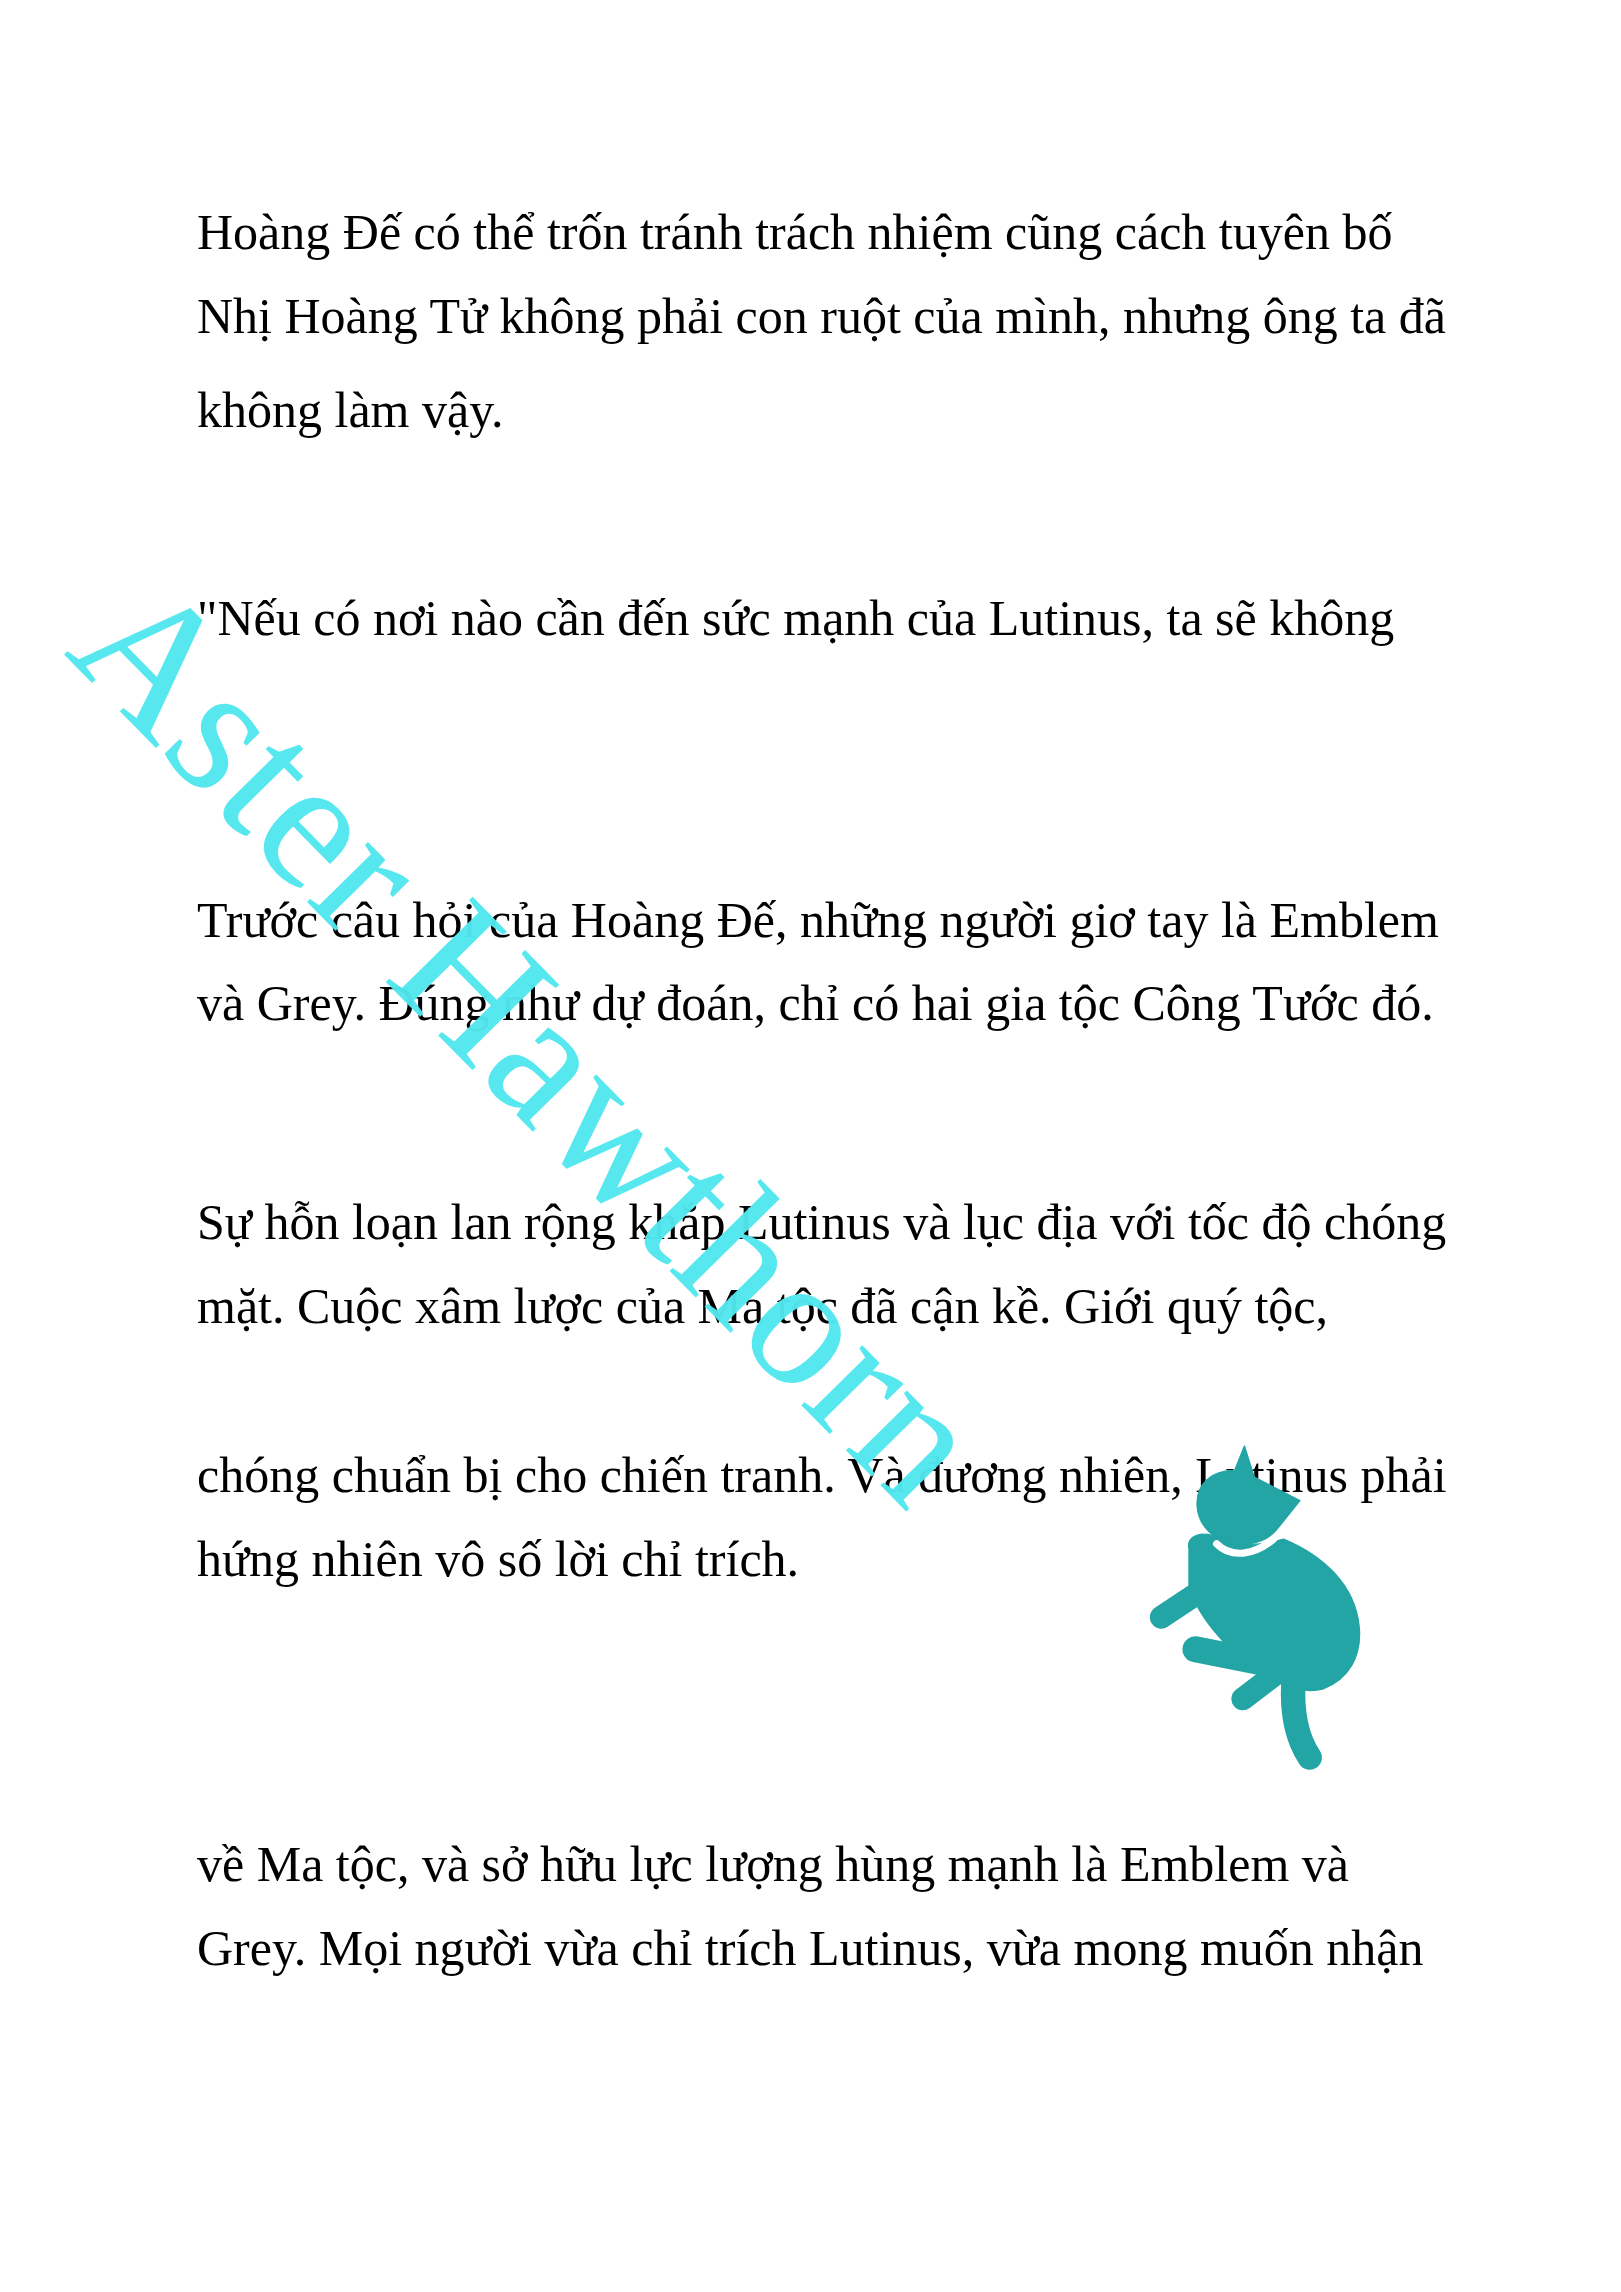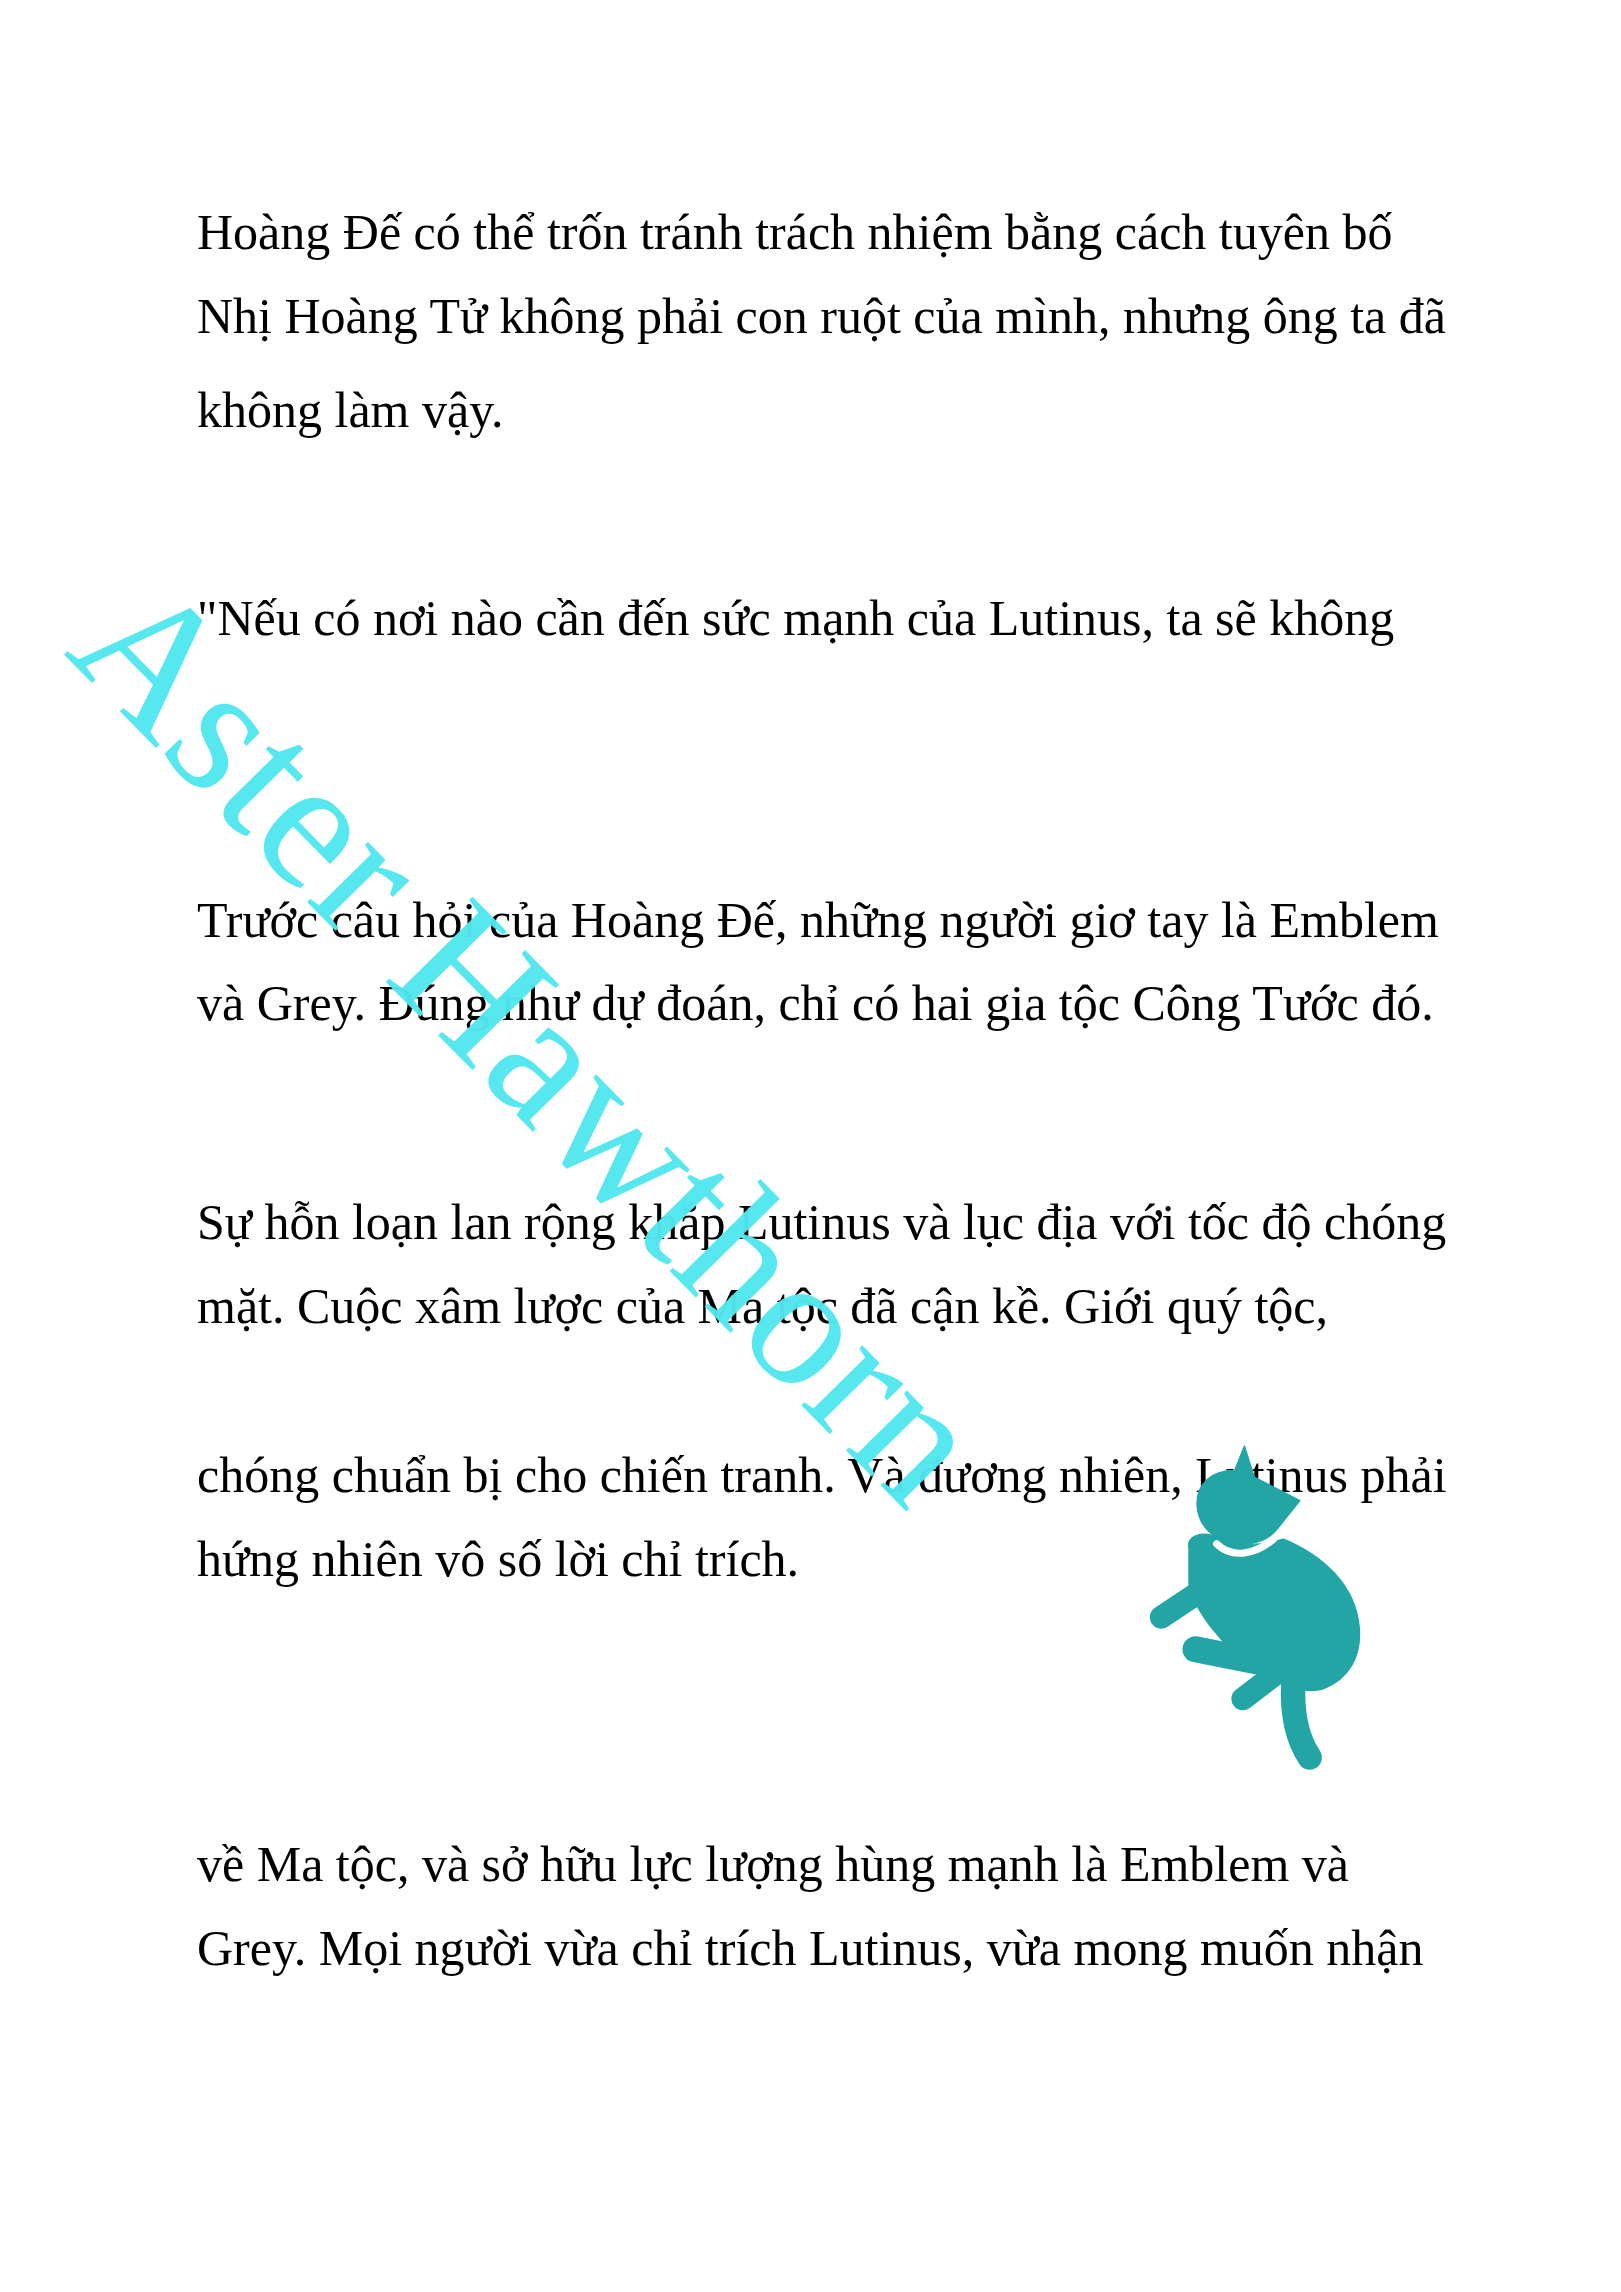--- a/index.html
+++ b/index.html
@@ -53,21 +53,21 @@
     width: 274px;
     height: 353px;
     z-index: 4;
   }
 </style>
 </head>
 <body>
 
 <div class="page">
 
-  <div class="line" style="top:207px">Hoàng Đế có thể trốn tránh trách nhiệm bằng cách tuyên bố</div>
+  <div class="line" style="top:207px">Hoàng Đế có thể trốn tránh trách nhiệm cũng cách tuyên bố</div>
   <div class="line" style="top:291px">Nhị Hoàng Tử không phải con ruột của mình, nhưng ông ta đã</div>
   <div class="line" style="top:385px">không làm vậy.</div>
 
   <div class="line" style="top:593px">"Nếu có nơi nào cần đến sức mạnh của Lutinus, ta sẽ không</div>
 
   <div class="line" style="top:895px">Trước câu hỏi của Hoàng Đế, những người giơ tay là Emblem</div>
   <div class="line" style="top:978px">và Grey. Đúng như dự đoán, chỉ có hai gia tộc Công Tước đó.</div>
 
   <div class="line" style="top:1197px">Sự hỗn loạn lan rộng khắp Lutinus và lục địa với tốc độ chóng</div>
   <div class="line" style="top:1281px">mặt. Cuộc xâm lược của Ma tộc đã cận kề. Giới quý tộc,</div>

